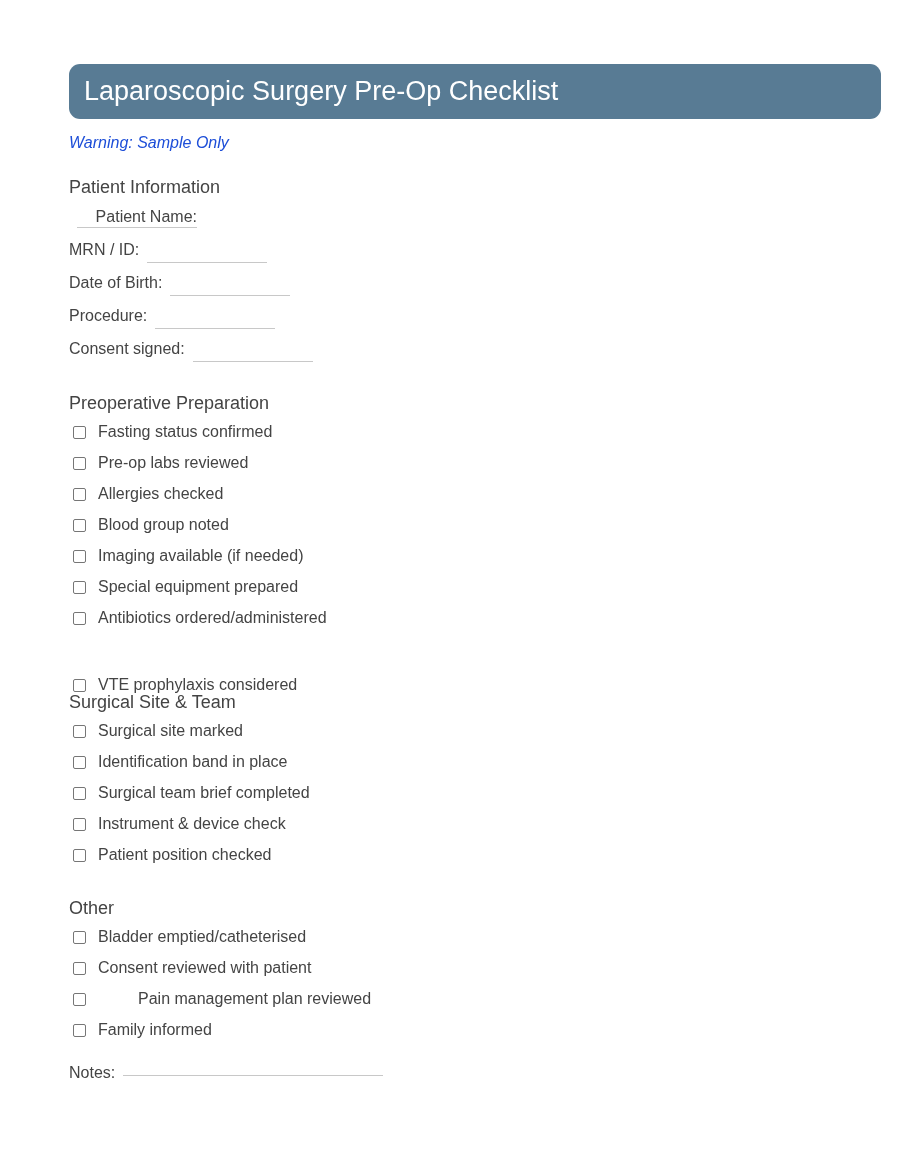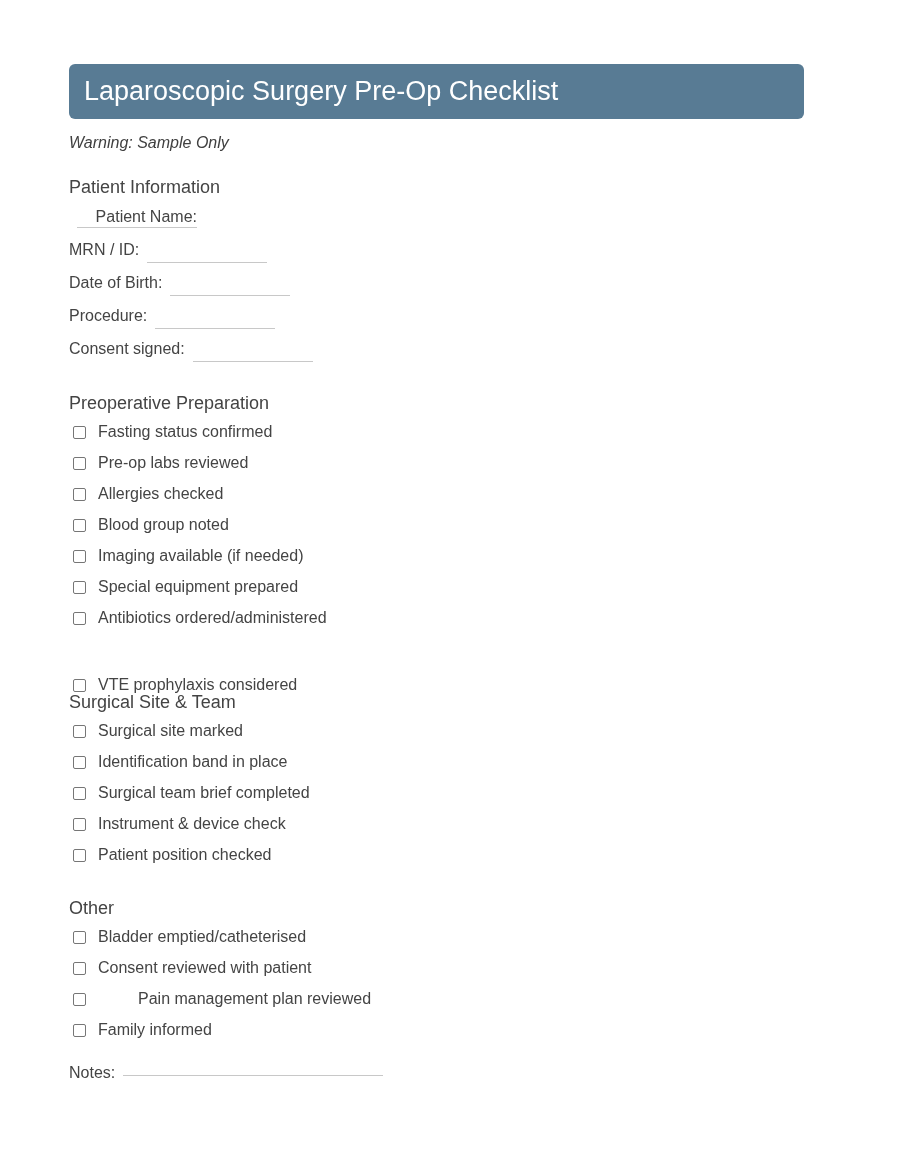--- a/index.html
+++ b/index.html
@@ -1,31 +1,31 @@
 <!DOCTYPE html>
 <html><head>
 <meta charset="utf-8">
 <style>
   html, body { margin: 0; padding: 0; background: #ffffff; }
   body {
     width: 900px; height: 1170px; position: relative; overflow: hidden;
     font-family: "Liberation Sans", sans-serif; color: #444444;
   }
   .header {
-    position: absolute; left: 69px; top: 64px; width: 735px; height: 55px;
-    background: #587b94; border-radius: 6px; box-sizing: border-box;
+    position: absolute; left: 69px; top: 64px; width: 812px; height: 55px;
+    background: #587b94; border-radius: 11px; box-sizing: border-box;
     padding-left: 15px; display: flex; align-items: center;
   }
   .header h1 {
     margin: 0; font-size: 27px; font-weight: normal; color: #ffffff;
     letter-spacing: 0px;
   }
   .warning {
     position: absolute; left: 69px; top: 134px; font-size: 16px;
-    font-style: italic; color: #404040;
+    font-style: italic; color: #1d4ed8;
   }
   .section-title {
     position: absolute; left: 69px; font-size: 18px; color: #444444;
   }
   .field {
     position: absolute; left: 69px; font-size: 16px; color: #444444;
     display: flex; align-items: flex-end;
   }
   .field .line {
     display: inline-block; width: 120px; height: 1px; border-bottom: 1px solid #c8c8c8;

